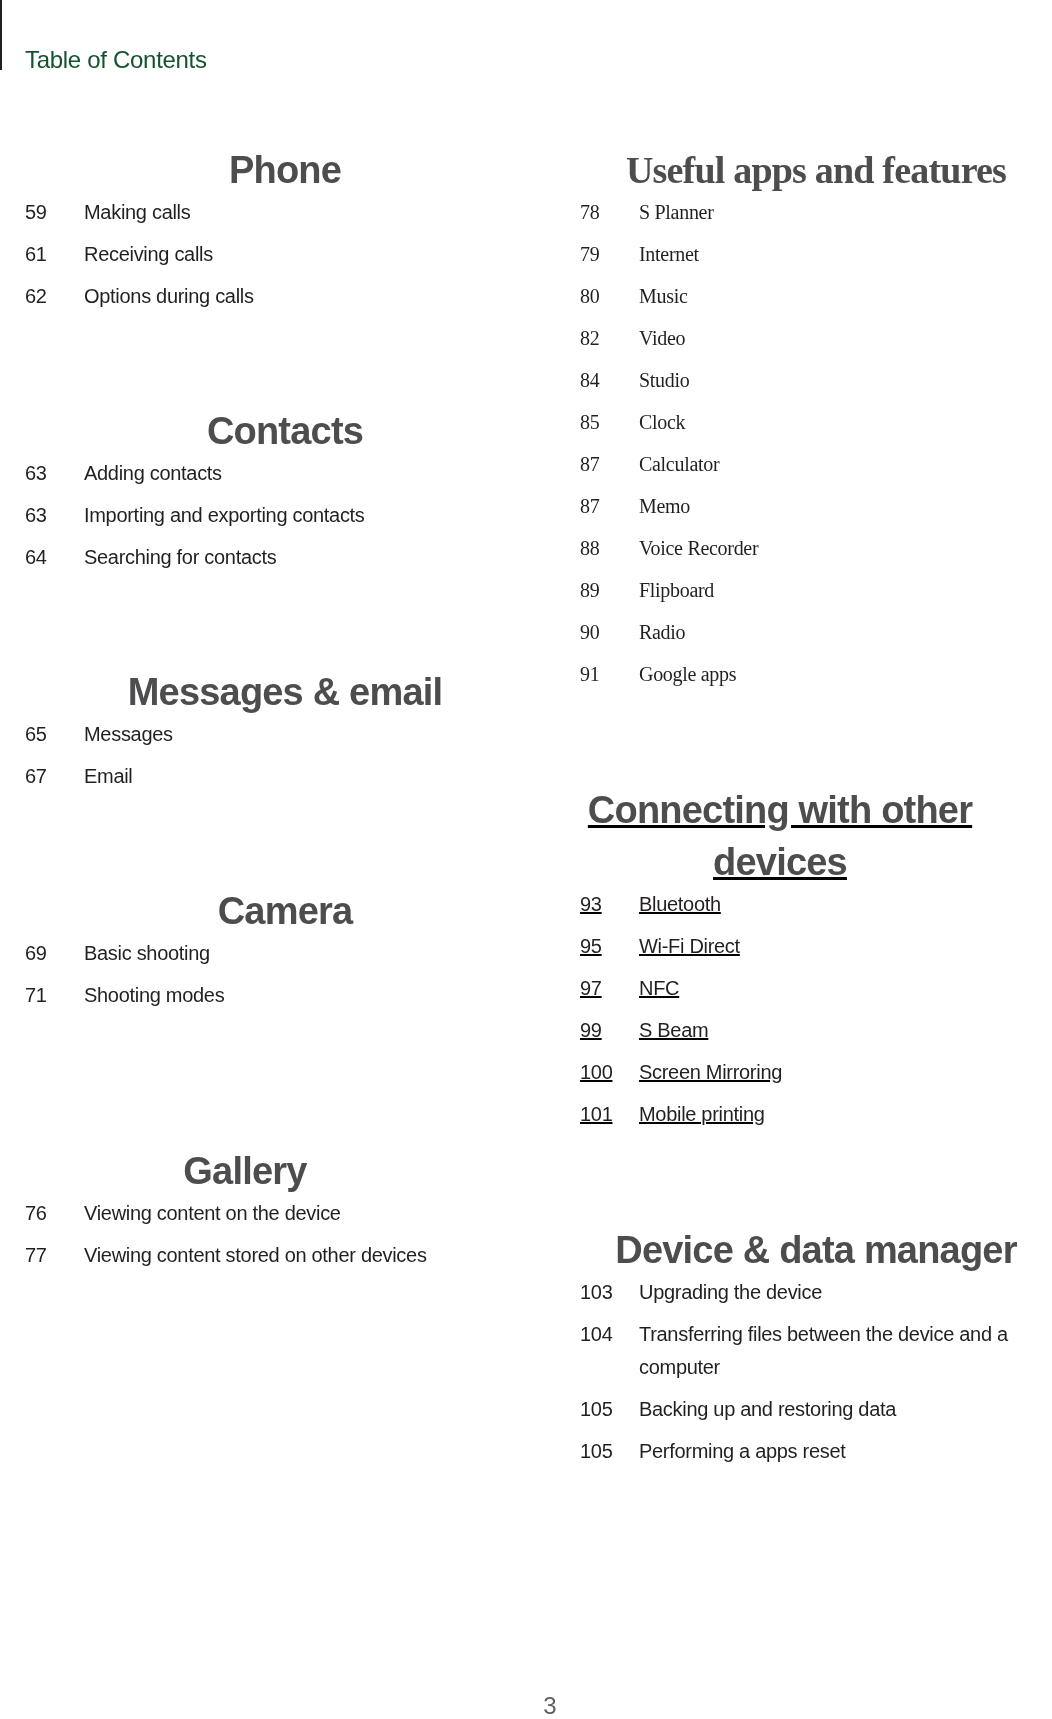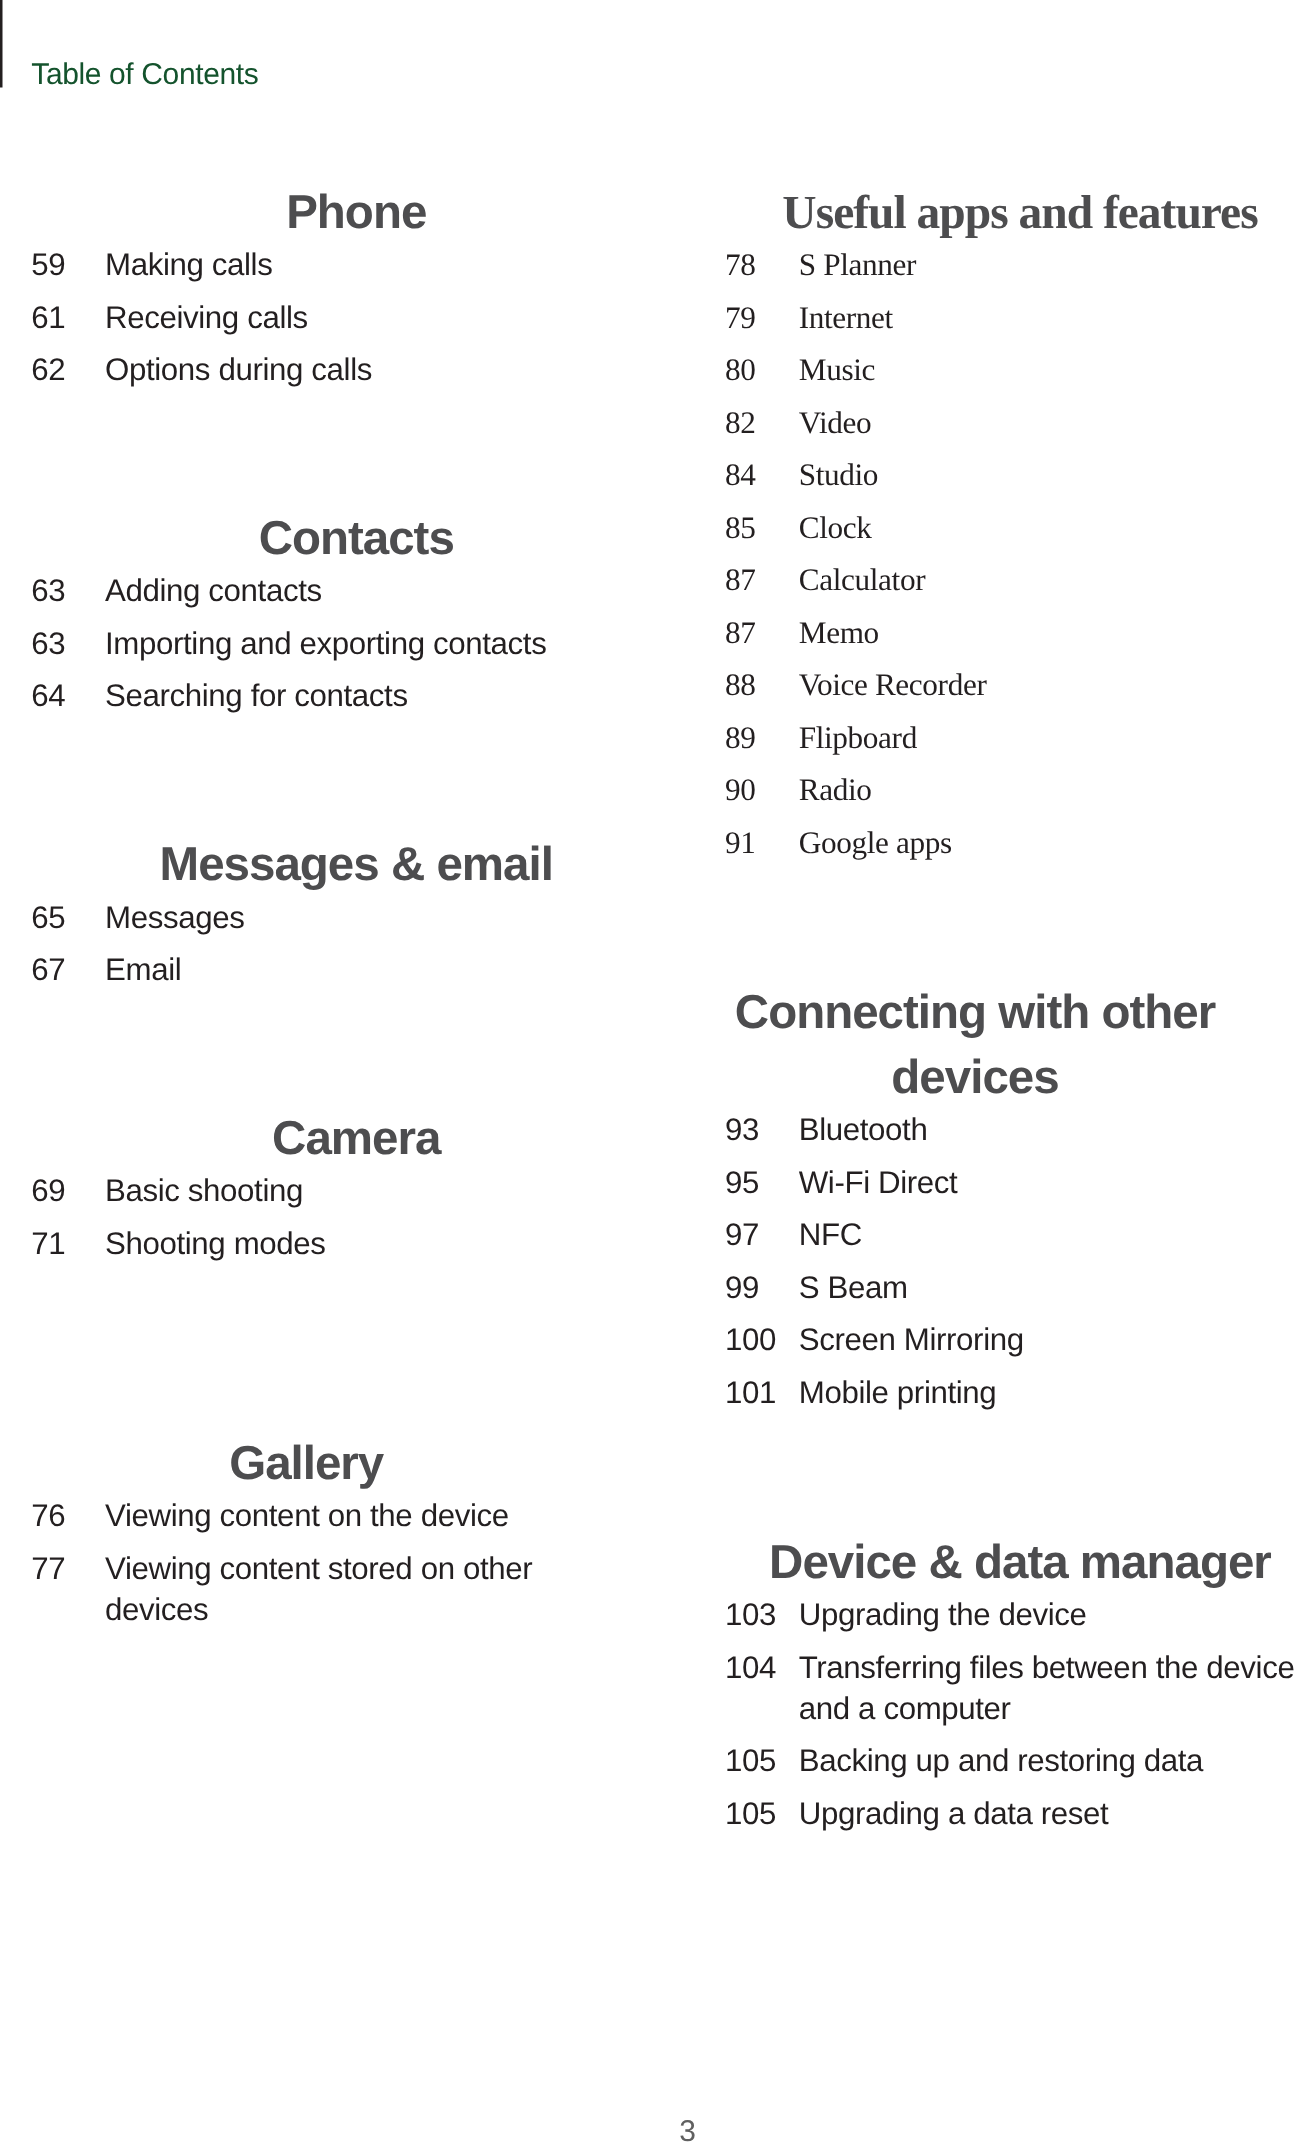--- a/index.html
+++ b/index.html
@@ -5,21 +5,21 @@
   html, body { margin: 0; padding: 0; background: #ffffff; }
   body { width: 1052px; height: 1719px; position: relative; overflow: hidden;
          font-family: "Liberation Sans", "DejaVu Sans", sans-serif; }
   .margin-rule { position: absolute; left: 0; top: 0; width: 2px; height: 70px; background: #231f20; }
   .running-head { position: absolute; left: 25px; top: 45px; font-size: 24px; color: #14532d; line-height: 30px; letter-spacing: -0.3px; }
   .col { position: absolute; top: 0; }
   .col-left { left: 25px; width: 520px; }
   .col-right { left: 580px; width: 472px; }
   .section { position: absolute; left: 0; width: 100%; }
   .heading { font-size: 38px; font-weight: bold; color: #4d4d4f; line-height: 52px; letter-spacing: -0.8px; margin: 0; text-align: center; }
-  .entry { display: flex; font-size: 25px; color: #231f20; line-height: 33px; letter-spacing: -0.3px; margin-top: 9px; }
+  .entry { display: flex; font-size: 20px; color: #231f20; line-height: 33px; letter-spacing: -0.3px; margin-top: 9px; }
   .entry:first-of-type { margin-top: 0; }
   .entry .num { width: 59px; flex: 0 0 59px; }
   .entry .title { flex: 1; }
   .page-num { position: absolute; left: 0; width: 1100px; text-align: center; top: 1692px; font-size: 24px; color: #606060; }
 </style>
 </head>
 <body>
 
 <div class="margin-rule"></div>
 <div class="running-head">Table of Contents</div>
@@ -140,21 +140,21 @@
     <div class="entry">
         <span class="num">90</span>
         <span class="title">Radio</span>
       </div>
     <div class="entry">
         <span class="num">91</span>
         <span class="title">Google apps</span>
       </div>
   </div>
 
-  <div class="section" style="top:784px; width:400px;">
+  <div class="section" style="top:784px; width:400px;text-decoration:underline;">
     <h2 class="heading">Connecting with other devices</h2>
     <div class="entry">
         <span class="num">93</span>
         <span class="title">Bluetooth</span>
       </div>
     <div class="entry">
         <span class="num">95</span>
         <span class="title">Wi-Fi Direct</span>
       </div>
     <div class="entry">
@@ -184,18 +184,18 @@
     <div class="entry">
         <span class="num">104</span>
         <span class="title">Transferring files between the device and a computer</span>
       </div>
     <div class="entry">
         <span class="num">105</span>
         <span class="title">Backing up and restoring data</span>
       </div>
     <div class="entry">
         <span class="num">105</span>
-        <span class="title">Upgrading a data reset</span>
+        <span class="title">Performing a apps reset</span>
       </div>
   </div>
 </div>
 
 <div class="page-num">3</div>
 
 </body></html>

